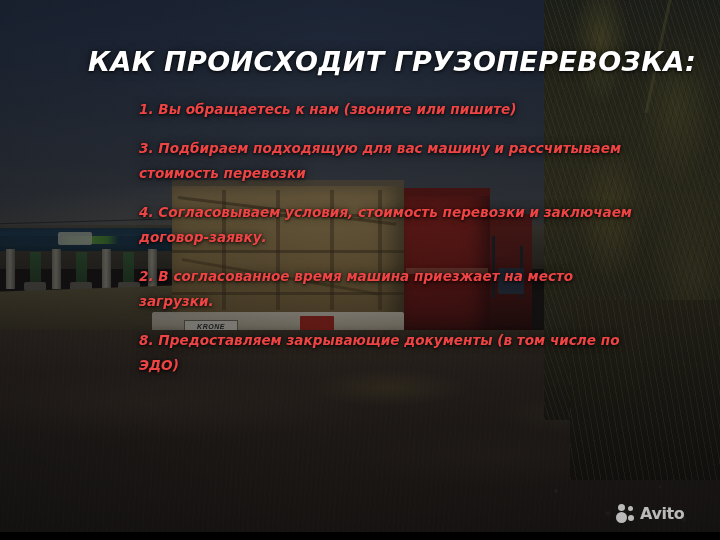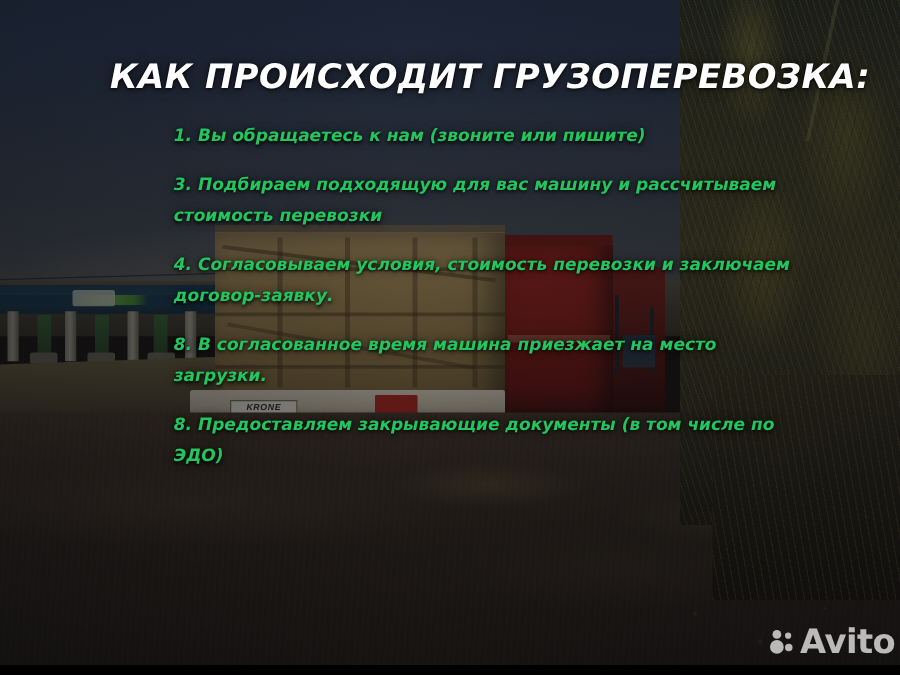--- a/index.html
+++ b/index.html
@@ -371,21 +371,21 @@
     position: absolute;
     left: 139px;
     top: 97px;
     width: 498px;
   }
   .step {
     font-family: "DejaVu Sans", sans-serif;
     font-size: 13.6px;
     font-weight: bold;
     font-style: italic;
-    color: #22c55e;
+    color: #ef4444;
     line-height: 25px;
     margin-bottom: 14px;
     text-shadow: 0 1px 3px rgba(0,0,0,.9), 0 0 8px rgba(0,0,0,.55);
   }
   .step:last-child { margin-bottom: 0; }
 
   
   .avito {
     position: absolute;
     left: 616px;
@@ -405,21 +405,21 @@
     border-radius: 50%;
     background: #e8e8e8;
     display: block;
   }
   .avito-mark i.big   { left: 0px;  top: 8px;  width: 11px; height: 11px; }
   .avito-mark i.med   { left: 2px;  top: 0px;  width: 7px;  height: 7px;  }
   .avito-mark i.sm1   { left: 12px; top: 2px;  width: 5px;  height: 5px;  }
   .avito-mark i.sm2   { left: 12px; top: 11px; width: 6px;  height: 6px;  }
   .avito-word {
     font-family: "DejaVu Sans", sans-serif;
-    font-size: 27px;
+    font-size: 16px;
     font-weight: bold;
     color: #eaeaea;
     letter-spacing: -.4px;
     line-height: 20px;
   }
 </style>
 </head>
 <body>
 
 <div class="screen">
@@ -488,21 +488,21 @@
   </div>
 
   <div class="content">
 
     <div class="title">КАК ПРОИСХОДИТ ГРУЗОПЕРЕВОЗКА:</div>
 
     <div class="steps">
       <div class="step">1. Вы обращаетесь к нам (звоните или пишите)</div>
       <div class="step">3. Подбираем подходящую для вас машину и рассчитываем стоимость перевозки</div>
       <div class="step">4. Согласовываем условия, стоимость перевозки и заключаем договор-заявку.</div>
-      <div class="step">8. В согласованное время машина приезжает на место загрузки.</div>
+      <div class="step">2. В согласованное время машина приезжает на место загрузки.</div>
       <div class="step">8. Предоставляем закрывающие документы (в том числе по ЭДО)</div>
     </div>
 
     <div class="avito">
       <span class="avito-mark">
         <i class="med"></i>
           <i class="sm1"></i>
           <i class="sm2"></i>
           <i class="big"></i>
       </span>

